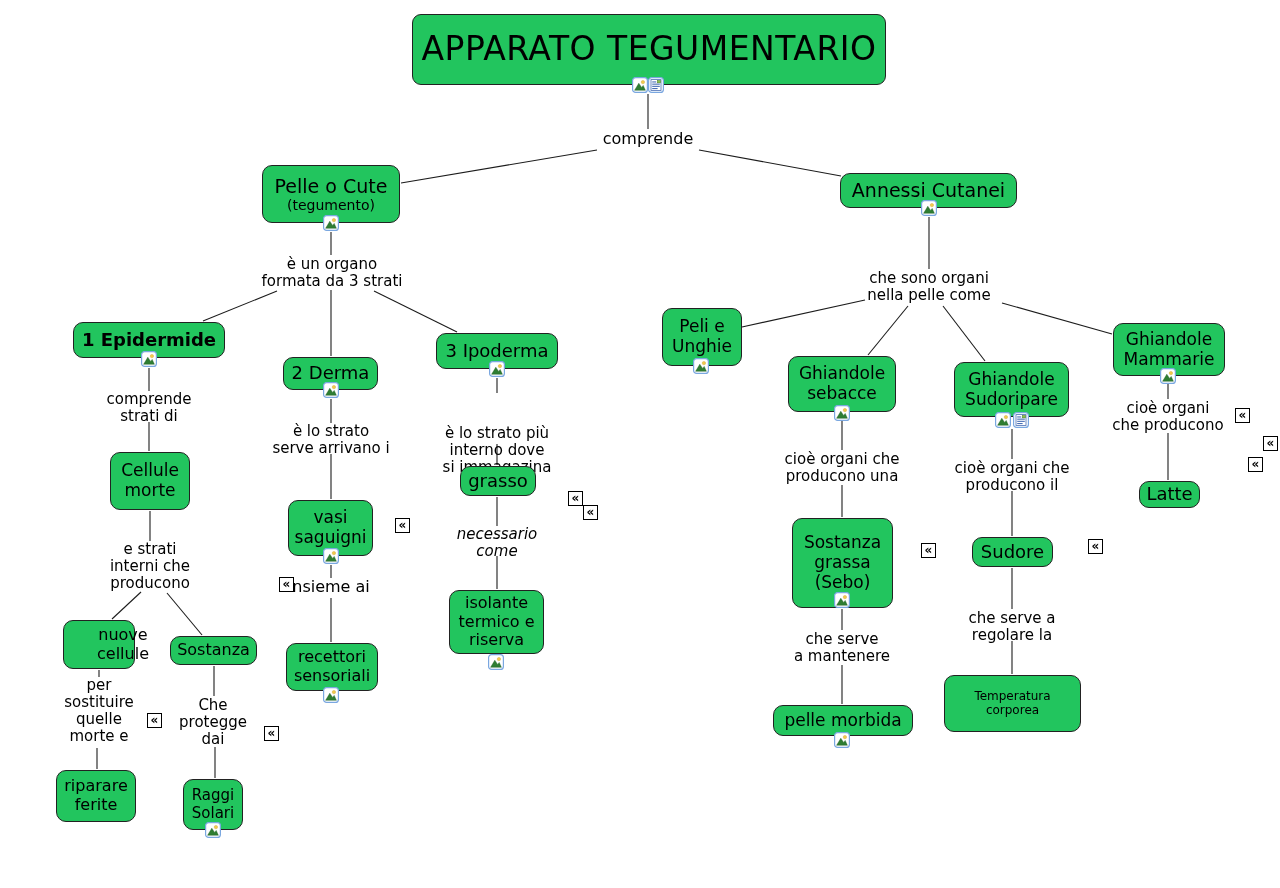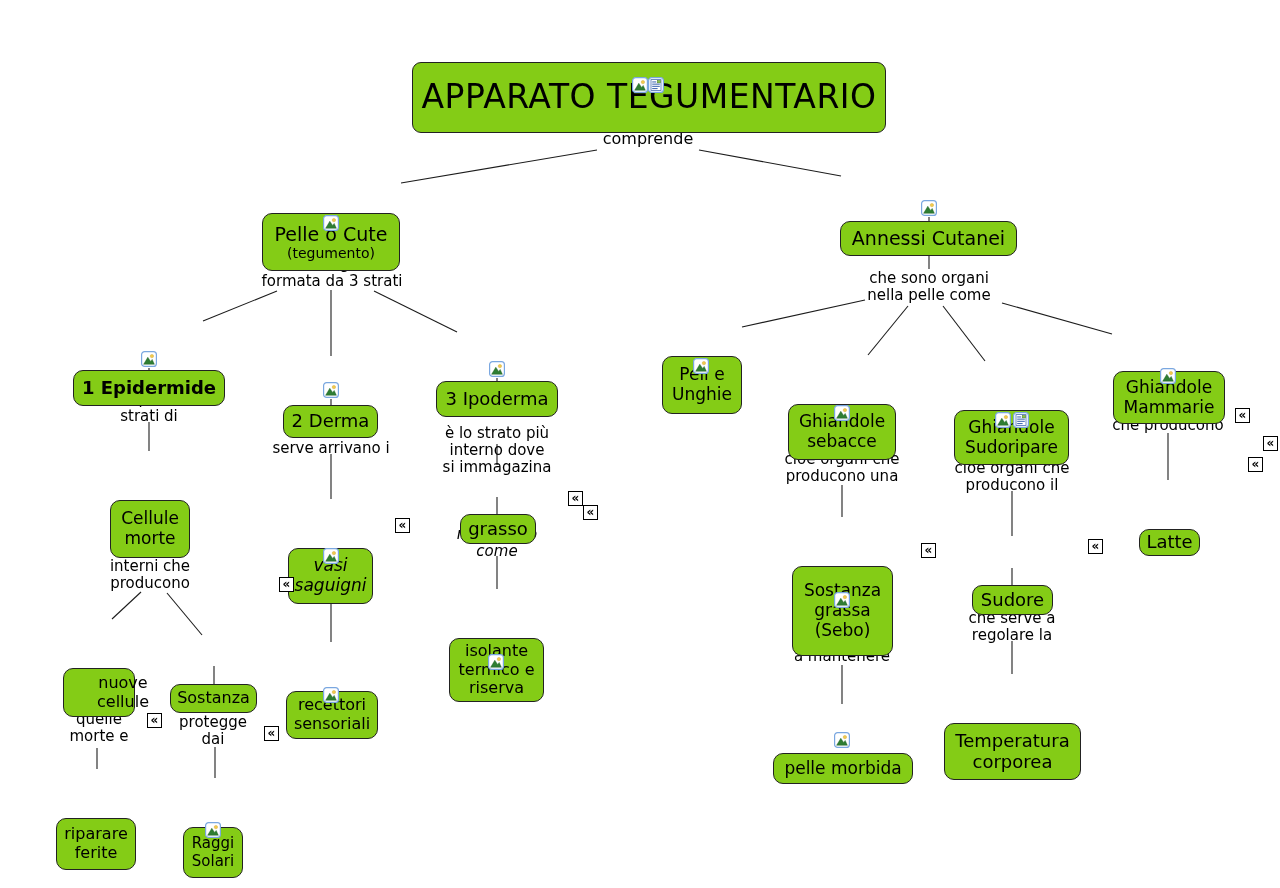--- a/index.html
+++ b/index.html
@@ -4,23 +4,23 @@
 <style>
   html,body{margin:0;padding:0;background:#ffffff;}
   #canvas{
     position:relative;width:1280px;height:888px;background:#ffffff;overflow:hidden;
     font-family:"DejaVu Sans","Liberation Sans",sans-serif;color:#000;
   }
   #edges{position:absolute;left:0;top:0;width:1280px;height:888px;pointer-events:none;}
   #edges line{stroke:#1c1c1c;stroke-width:1.1;}
   .node{
     position:absolute;box-sizing:border-box;
-    background:#84cc16;border:1.4px solid #222;border-radius:10px;
+    background:#22c55e;border:1.4px solid #222;border-radius:10px;
     display:flex;flex-direction:column;align-items:center;justify-content:center;
-    text-align:center;line-height:1.16;z-index:2;margin-top:48px;
+    text-align:center;line-height:1.16;z-index:2;
   }
   .node .nl{white-space:pre-line;}
   .node .ns{white-space:pre-line;}
   .phrase{
     position:absolute;text-align:center;white-space:pre-line;
     font-size:15px;line-height:1.14;z-index:1;
   }
   .ricon{position:absolute;width:16px;height:16px;z-index:3;}
   .guill{
     position:absolute;box-sizing:border-box;width:15px;height:15px;
@@ -137,21 +137,21 @@
   <div class="node" style="left:56px;top:770px;width:80px;height:52px;font-size:16px;">
     <span class="nl">riparare
 ferite</span>
   </div>
 
   <div class="node" style="left:183px;top:779px;width:60px;height:51px;font-size:15px;">
     <span class="nl">Raggi
 Solari</span>
   </div>
 
-  <div class="node" style="left:288px;top:500px;width:85px;height:56px;font-size:17px;font-style:italic;">
+  <div class="node" style="left:288px;top:500px;width:85px;height:56px;font-size:17px;">
     <span class="nl">vasi
 saguigni</span>
   </div>
 
   <div class="node" style="left:286px;top:643px;width:92px;height:48px;font-size:16px;">
     <span class="nl">recettori
 sensoriali</span>
   </div>
 
   <div class="node" style="left:460px;top:466px;width:76px;height:30px;font-size:18px;">
@@ -186,21 +186,21 @@
 
   <div class="node" style="left:954px;top:362px;width:115px;height:55px;font-size:17px;">
     <span class="nl">Ghiandole
 Sudoripare</span>
   </div>
 
   <div class="node" style="left:972px;top:537px;width:81px;height:30px;font-size:18px;">
     <span class="nl">Sudore</span>
   </div>
 
-  <div class="node" style="left:944px;top:675px;width:137px;height:57px;font-size:18px;">
+  <div class="node" style="left:944px;top:675px;width:137px;height:57px;font-size:12px;">
     <span class="nl">Temperatura
 corporea</span>
   </div>
 
   <div class="node" style="left:1113px;top:323px;width:112px;height:53px;font-size:17px;">
     <span class="nl">Ghiandole
 Mammarie</span>
   </div>
 
   <div class="node" style="left:1139px;top:481px;width:61px;height:27px;font-size:18px;">

